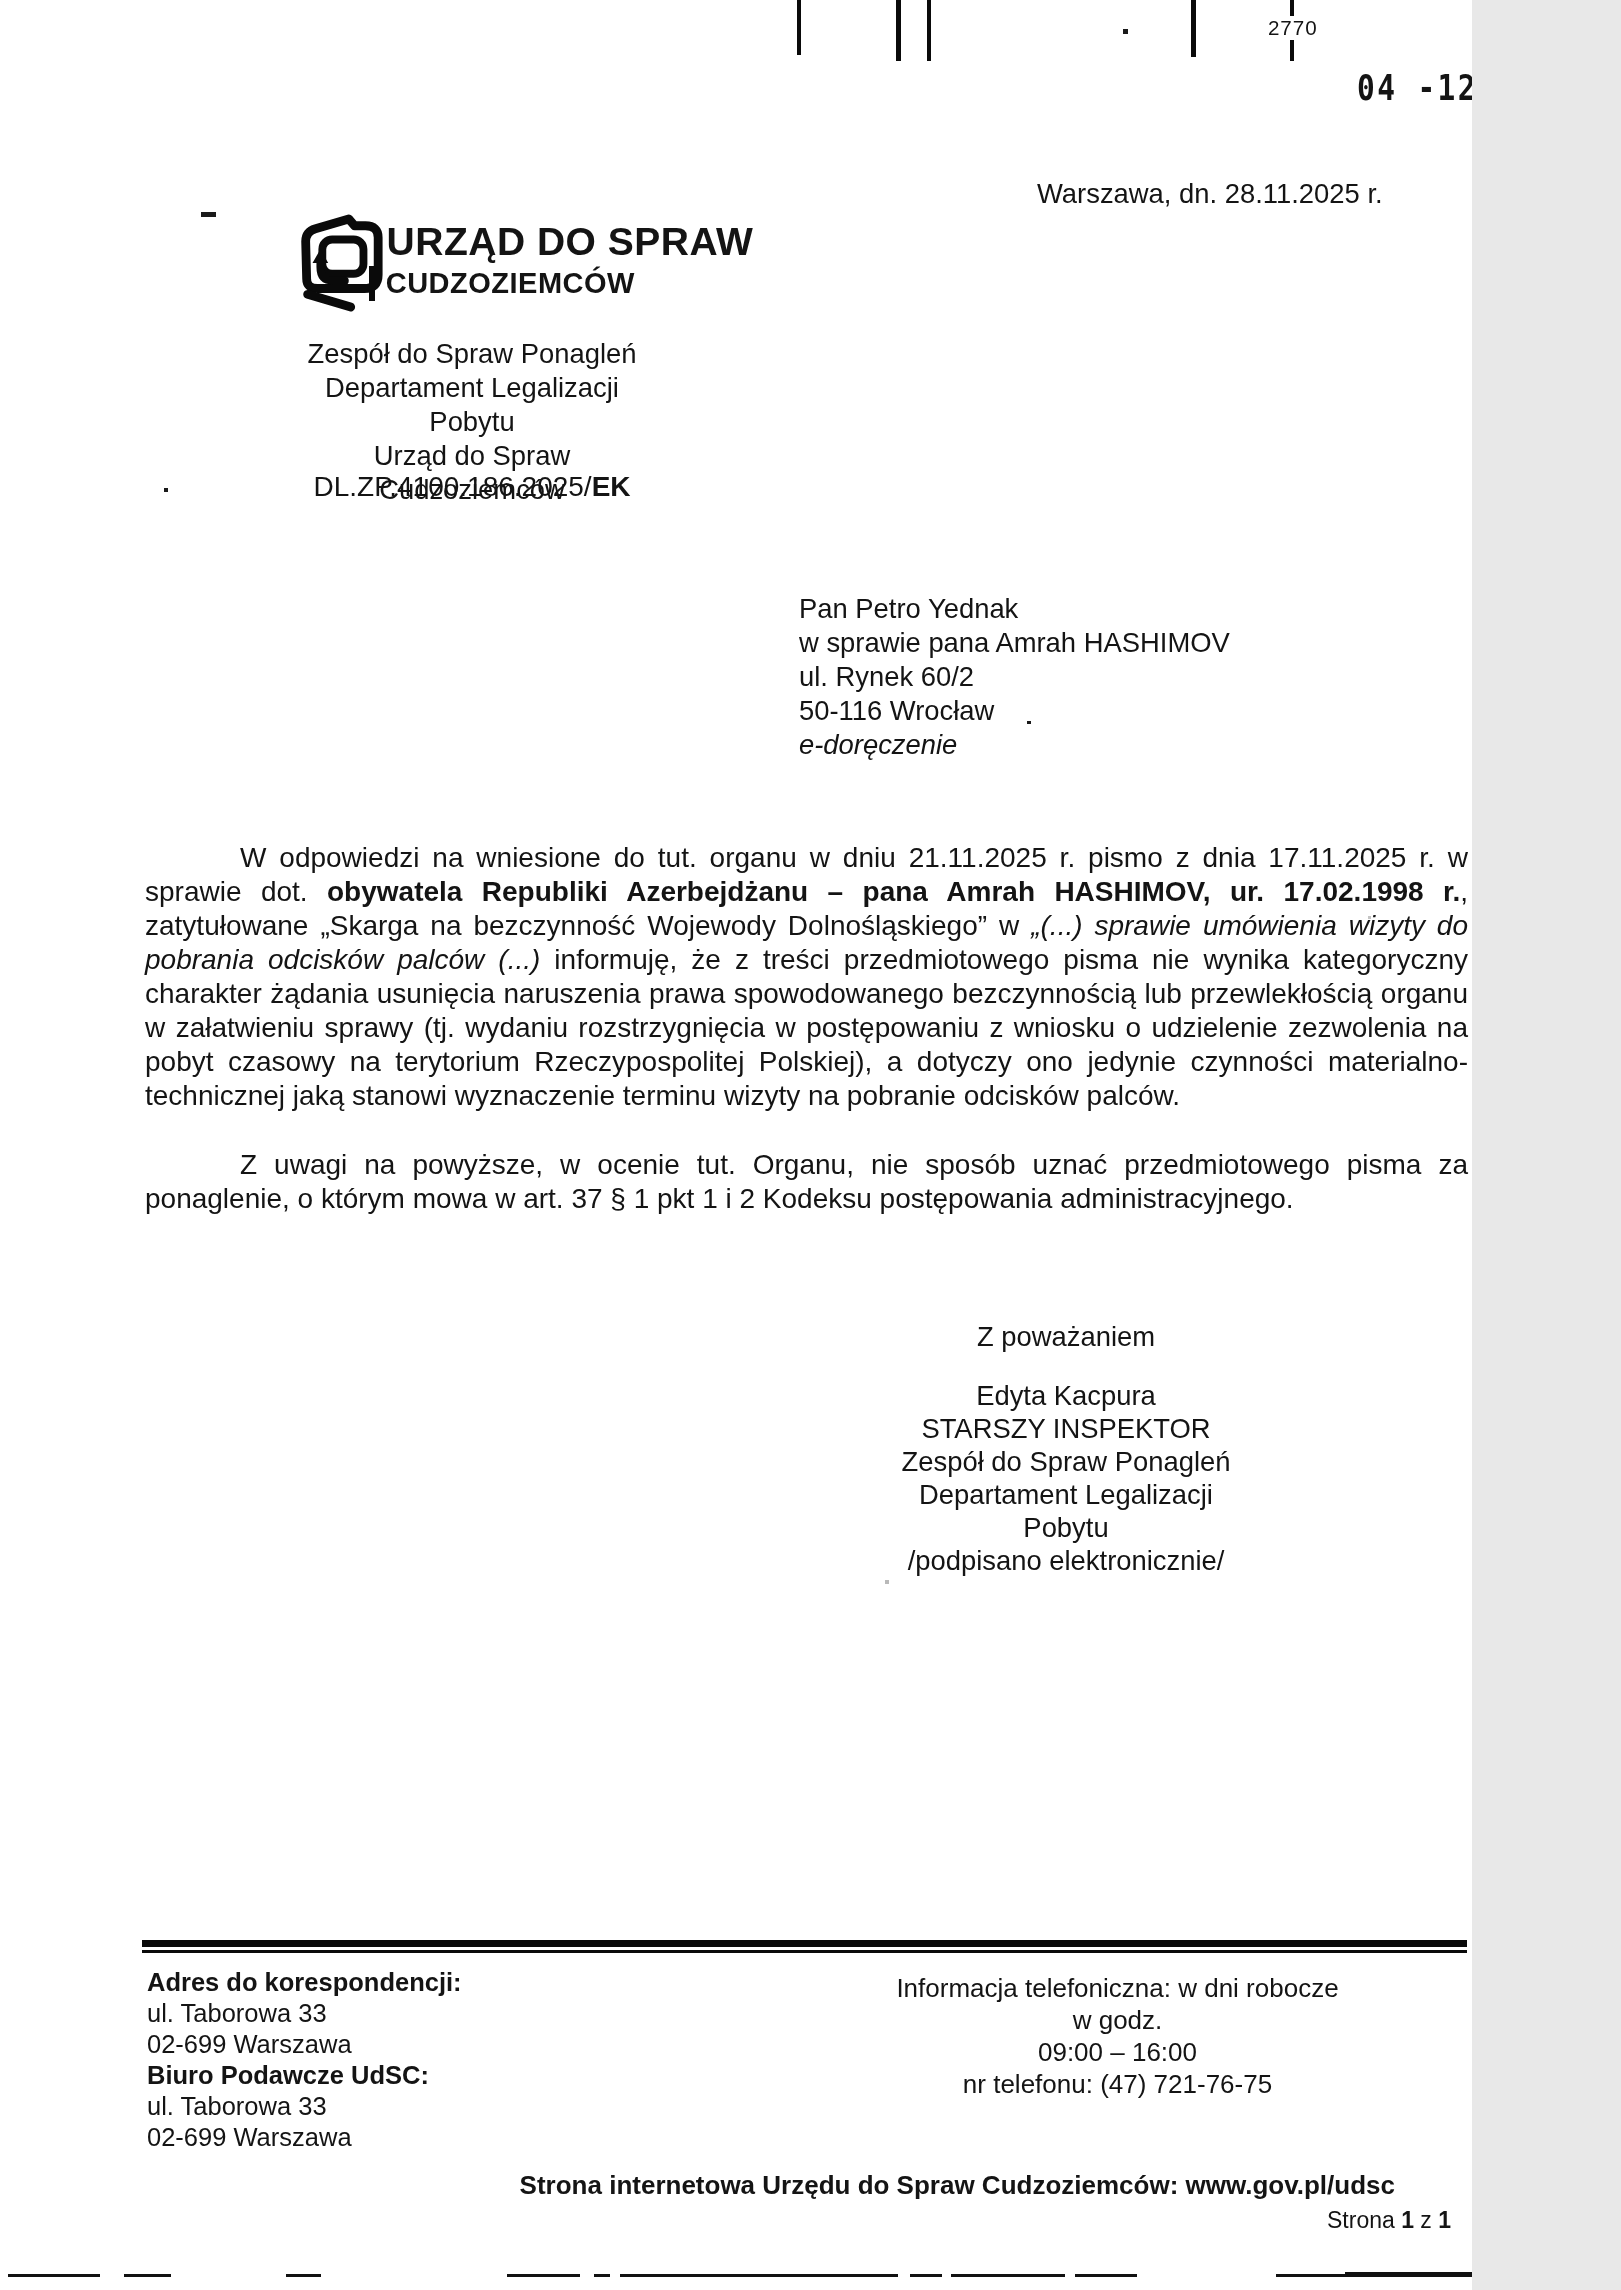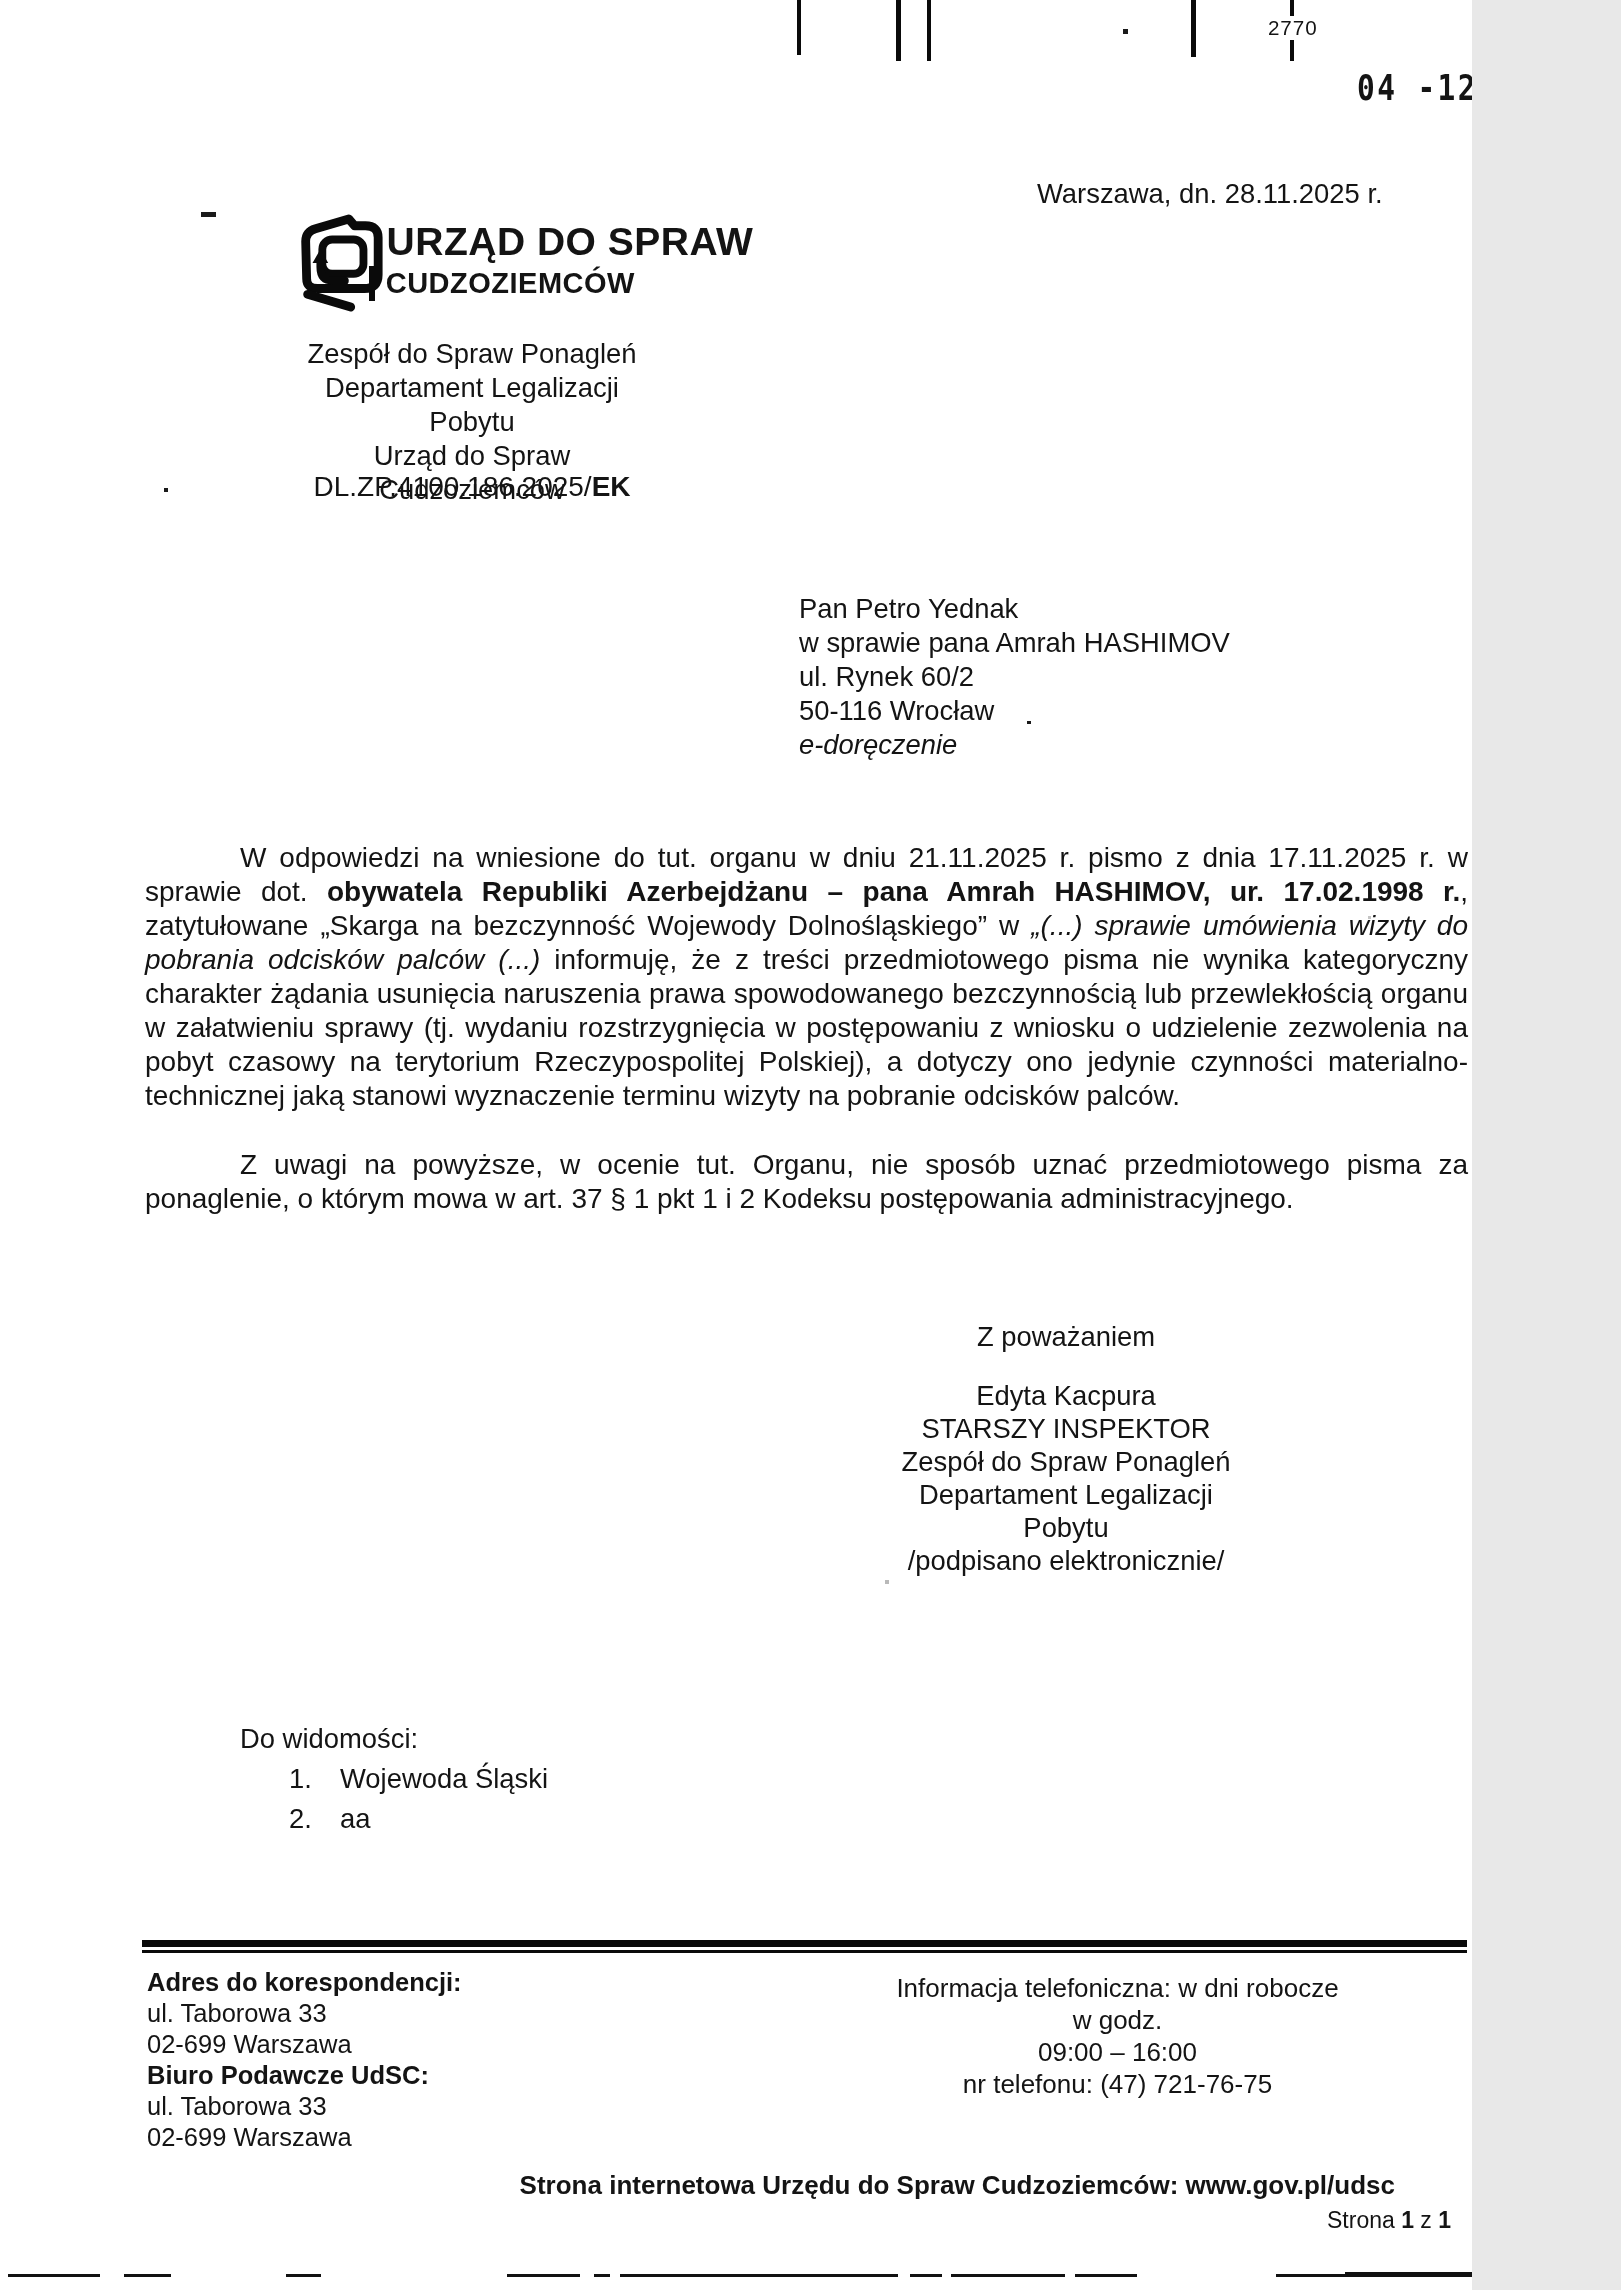--- a/index.html
+++ b/index.html
@@ -158,25 +158,20 @@
     <div>Z poważaniem</div>
     <div class="sig">
       <div>Edyta Kacpura</div>
       <div>STARSZY INSPEKTOR</div>
       <div>Zespół do Spraw Ponagleń</div>
       <div>Departament Legalizacji Pobytu</div>
       <div>/podpisano elektronicznie/</div>
     </div>
   </div>
 
-  <div class="cc">
-    <div class="heading">Do widomości:</div>
-    <div class="row"><span class="num">1.</span><span>Wojewoda Śląski</span></div>
-    <div class="row"><span class="num">2.</span><span>aa</span></div>
-  </div>
 
   <div class="rule-a"></div>
   <div class="rule-b"></div>
 
   <div class="footer-left">
     <div class="b">Adres do korespondencji:</div>
     <div>ul. Taborowa 33</div>
     <div>02-699 Warszawa</div>
     <div class="b">Biuro Podawcze UdSC:</div>
     <div>ul. Taborowa 33</div>

